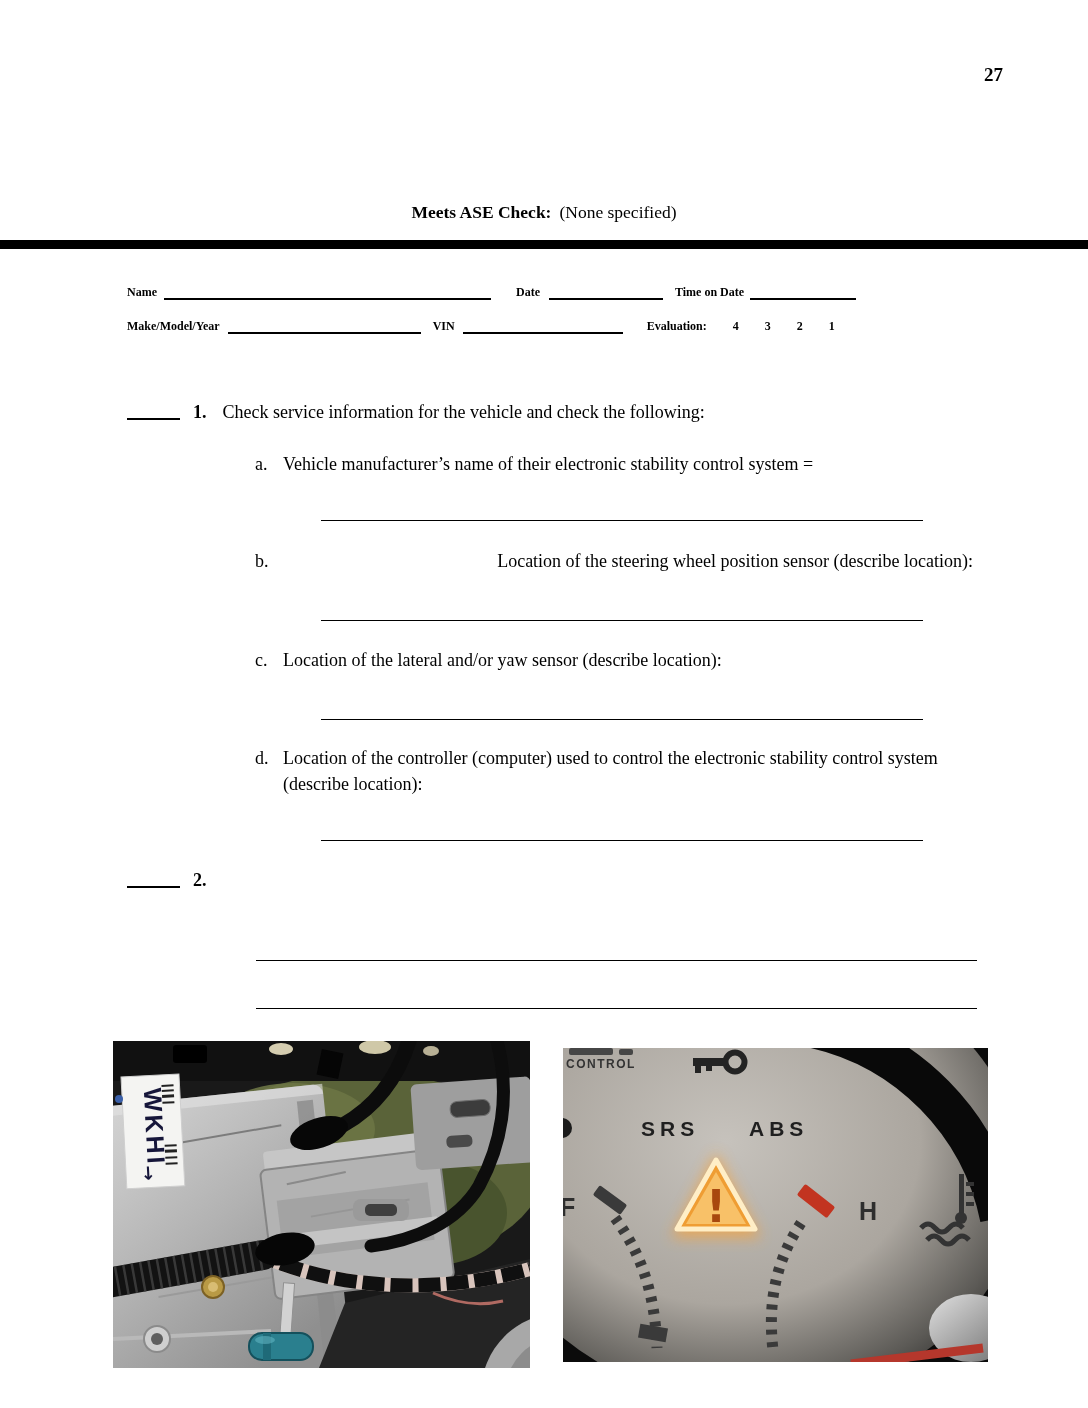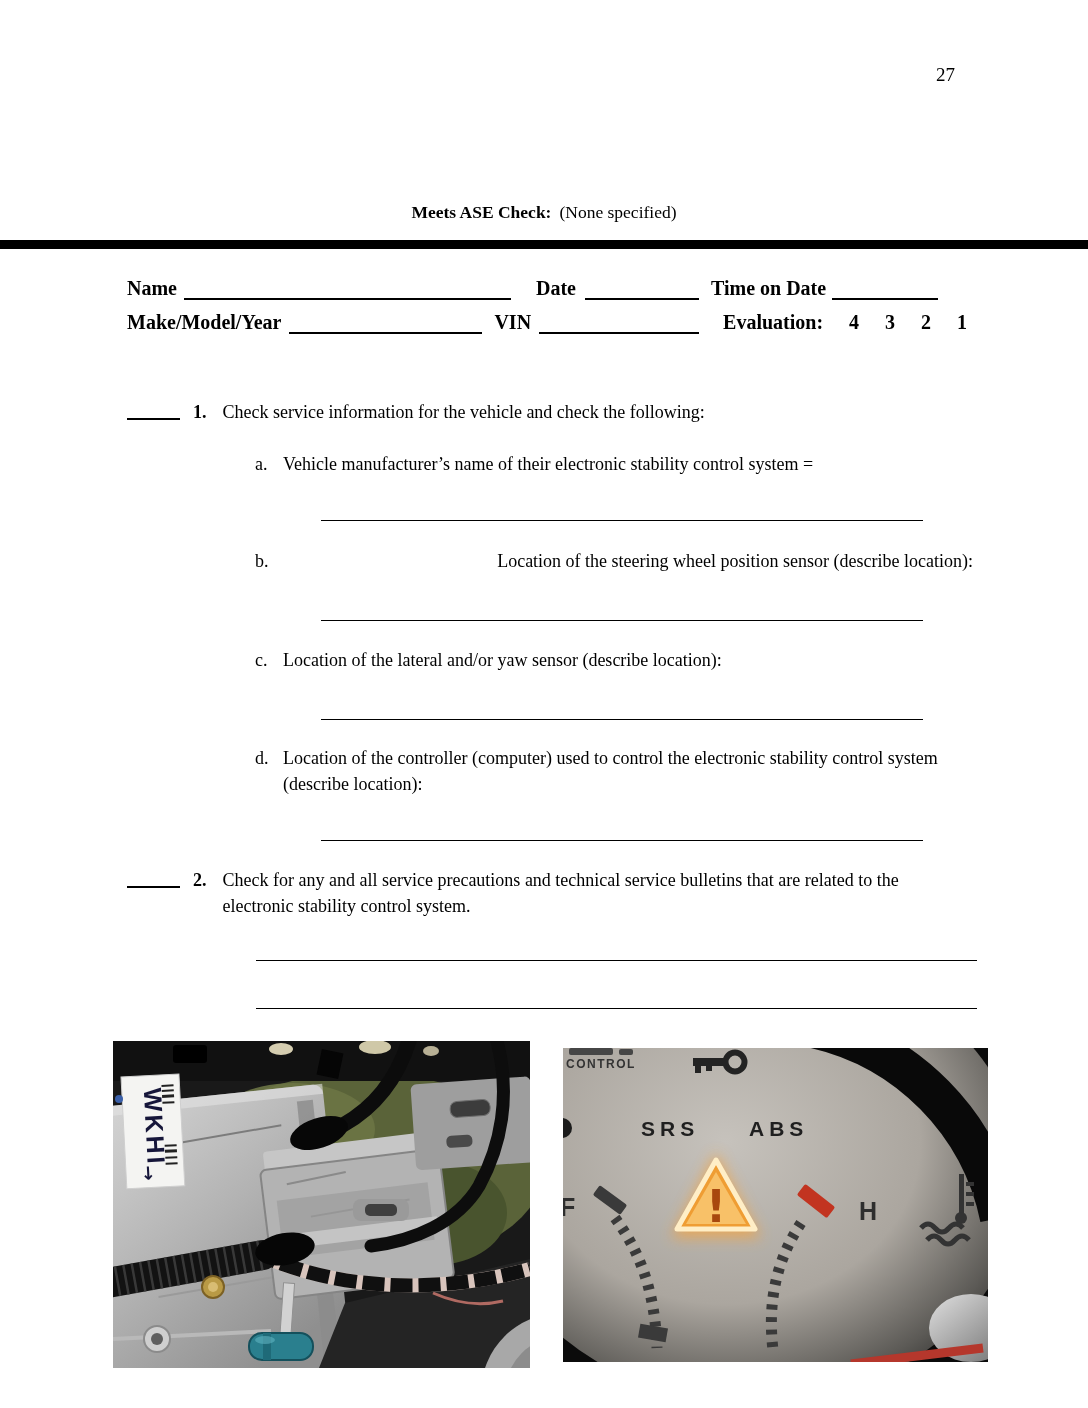--- a/index.html
+++ b/index.html
@@ -2,28 +2,28 @@
 <html><head>
 <meta charset="utf-8">
 <style>
   * { margin:0; padding:0; box-sizing:border-box; }
   html,body { background:#ffffff; }
   .page {
     position:relative; width:1088px; height:1408px; background:#fff;
     font-family:"Liberation Serif", serif; color:#000; overflow:hidden;
   }
   .b { font-weight:bold; }
-  .pageno { position:absolute; top:64px; left:936px; font-size:19px; font-weight:normal; }
+  .pageno { position:absolute; top:64px; left:984px; font-size:19px; font-weight:bold; }
   .title { position:absolute; top:130px; left:0; width:100%; text-align:center;
            font-size:35px; font-weight:bold; letter-spacing:0.3px; }
   .ase { position:absolute; top:202px; left:0; width:100%; text-align:center; font-size:17.5px; }
   .ase .b { margin-right:8px; }
   .divider { position:absolute; top:240px; left:0; width:1088px; height:9px; background:#000; }
   .frow { position:absolute; left:127px; height:24px; display:flex; align-items:flex-end;
-          font-size:20px; font-weight:bold; white-space:nowrap; }
+          font-size:12px; font-weight:bold; white-space:nowrap; }
   .blank { display:inline-block; border-bottom:2px solid #000; height:20px; }
   .evalnum { margin-left:26px; }
   .task { position:absolute; left:127px; display:flex; font-size:18px; line-height:26px; }
   .task .check { width:53px; border-bottom:2px solid #000; height:20px; margin-top:1px; flex:0 0 auto; }
   .task .num { font-weight:bold; margin-left:13px; flex:0 0 auto; }
   .task .txt { margin-left:16px; }
   .sub { position:absolute; left:255px; display:flex; font-size:18px; line-height:26px; }
   .sub .letter { width:28px; flex:0 0 auto; }
   .ansline { position:absolute; height:0; border-top:1.7px solid #000; }
   .photo { position:absolute; }
@@ -89,21 +89,20 @@
 
   <div class="sub" style="top:745px;">
     <span class="letter">d.</span>
     <span class="txt" style="width:690px;">Location of the controller (computer) used to control the electronic stability control system (describe location):</span>
   </div>
   <div class="ansline" style="top:840px; left:321px; width:602px;"></div>
 
   <div class="task" style="top:867px;">
     <span class="check"></span>
     <span class="num">2.</span>
-    <span class="txt" style="width:724px;">Check for any and all service precautions and technical service bulletins that are related to the electronic stability control system.</span>
   </div>
   <div class="ansline" style="top:960px; left:256px; width:721px;"></div>
   <div class="ansline" style="top:1008px; left:256px; width:721px;"></div>
 
   <figure class="photo" style="top:1041px; left:113px;">
     <svg width="417" height="327" viewBox="0 0 417 327">
       <defs>
         <linearGradient id="metal" x1="0" y1="0" x2="0.6" y2="1">
           <stop offset="0" stop-color="#d8d8d8"></stop>
             <stop offset="0.55" stop-color="#b2b2b2"></stop>

